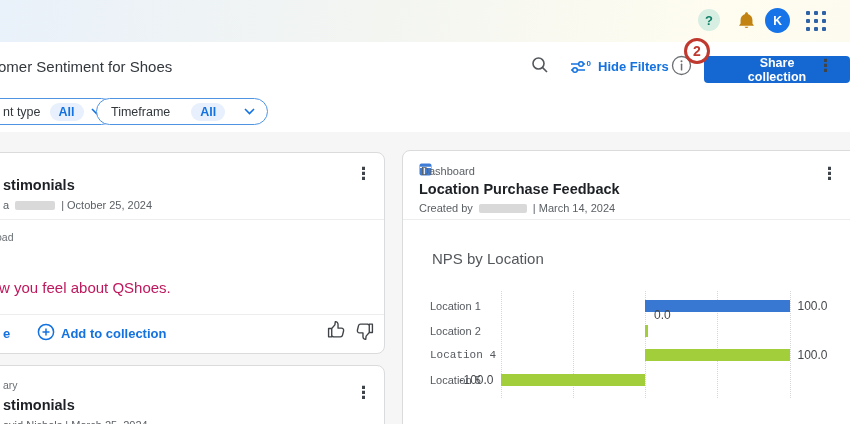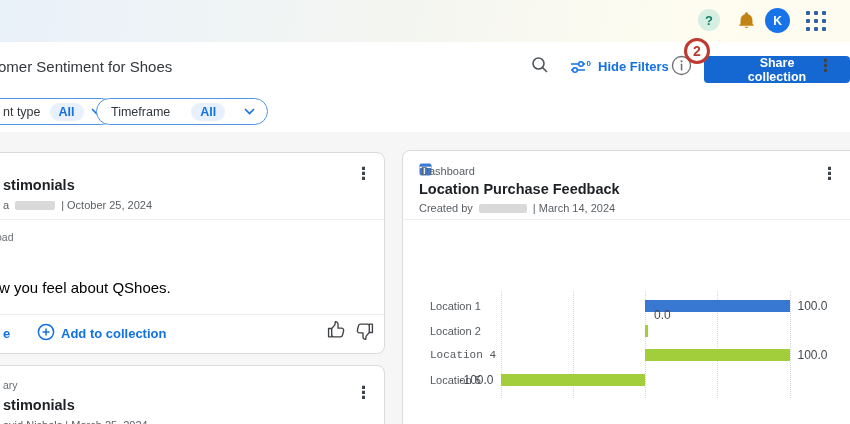--- a/index.html
+++ b/index.html
@@ -137,21 +137,21 @@
     <div class="card" style="left:-18px;top:20px;width:401px;height:200px;">
       <div class="kebab abs" style="right:12px;top:12px;">⋮</div>
       <div class="card-title" style="left:20px;top:24px;">stimonials</div>
       <div class="meta" style="left:20px;top:46px;">
         <span>a</span>
         <span class="redact" style="width:40px;"></span>
         <span>| October 25, 2024</span>
       </div>
       <div class="divider" style="top:66px;"></div>
       <div class="tiny-gray" style="left:13px;top:78px;">oad</div>
-      <div class="abs" style="left:16px;top:126px;font-size:15px;color:#000000;">w you feel about QShoes.</div>
+      <div class="abs" style="left:16px;top:126px;font-size:15px;color:#be185d;">w you feel about QShoes.</div>
       <div class="divider" style="top:161px;"></div>
       <span class="blue-link abs" style="left:20px;top:173px;">e</span>
       <svg class="abs" style="left:54px;top:170px;" width="18" height="18" viewBox="0 0 18 18">
         <circle cx="9" cy="9" r="7.6" fill="none" stroke="#1372e0" stroke-width="1.5"></circle>
         <line x1="9" y1="5.5" x2="9" y2="12.5" stroke="#1372e0" stroke-width="1.5"></line>
         <line x1="5.5" y1="9" x2="12.5" y2="9" stroke="#1372e0" stroke-width="1.5"></line>
       </svg>
       <span class="blue-link abs" style="left:78px;top:173px;">Add to collection</span>
       <svg class="abs" style="left:344px;top:167px;" width="21" height="19" viewBox="0 0 20 18">
         <path d="M1.5 8h3v8h-3z M4.5 15l1.5 1h6.8c1 0 1.8-.7 2-1.6l1-4.2c.3-1.3-.7-2.5-2-2.5h-3.3V4c0-1.7-1.4-2.7-2.6-2.5l-.4 3.1L4.5 8z" fill="none" stroke="#3f4347" stroke-width="1.3" stroke-linejoin="round"></path>
@@ -175,20 +175,21 @@
       </svg>
       <div class="tiny-gray" style="left:18px;top:14px;font-size:11px;color:#5b6065;">Dashboard</div>
       <div class="kebab abs" style="right:20px;top:14px;">⋮</div>
       <div class="card-title" style="left:16px;top:30px;">Location Purchase Feedback</div>
       <div class="meta" style="left:16px;top:51px;">
         <span>Created by</span>
         <span class="redact" style="width:48px;"></span>
         <span>| March 14, 2024</span>
       </div>
       <div class="divider" style="top:68px;"></div>
+      <div class="chart-title" style="left:29px;top:99px;">NPS by Location</div>
       <div class="abs" style="left:0;top:0;width:455px;height:300px;">
           <div class="gridline" style="left: 97.5px; top: 140px; height: 107px;"></div>
           <div class="gridline" style="left: 169.75px; top: 140px; height: 107px;"></div>
           <div class="gridline" style="left: 242px; top: 140px; height: 107px;"></div>
           <div class="gridline" style="left: 314.25px; top: 140px; height: 107px;"></div>
           <div class="gridline" style="left: 386.5px; top: 140px; height: 107px;"></div>
           <div class="cat-label" style="left: 27px; top: 148px;">Location 1</div>
           <div class="bar" style="left: 242px; top: 149px; width: 144.5px; height: 12px; background: rgb(56, 120, 210);"></div>
           <div class="val-label" style="top: 150px; left: 394.5px;">100.0</div>
           <div class="cat-label" style="left: 27px; top: 172.6px;">Location 2</div>

